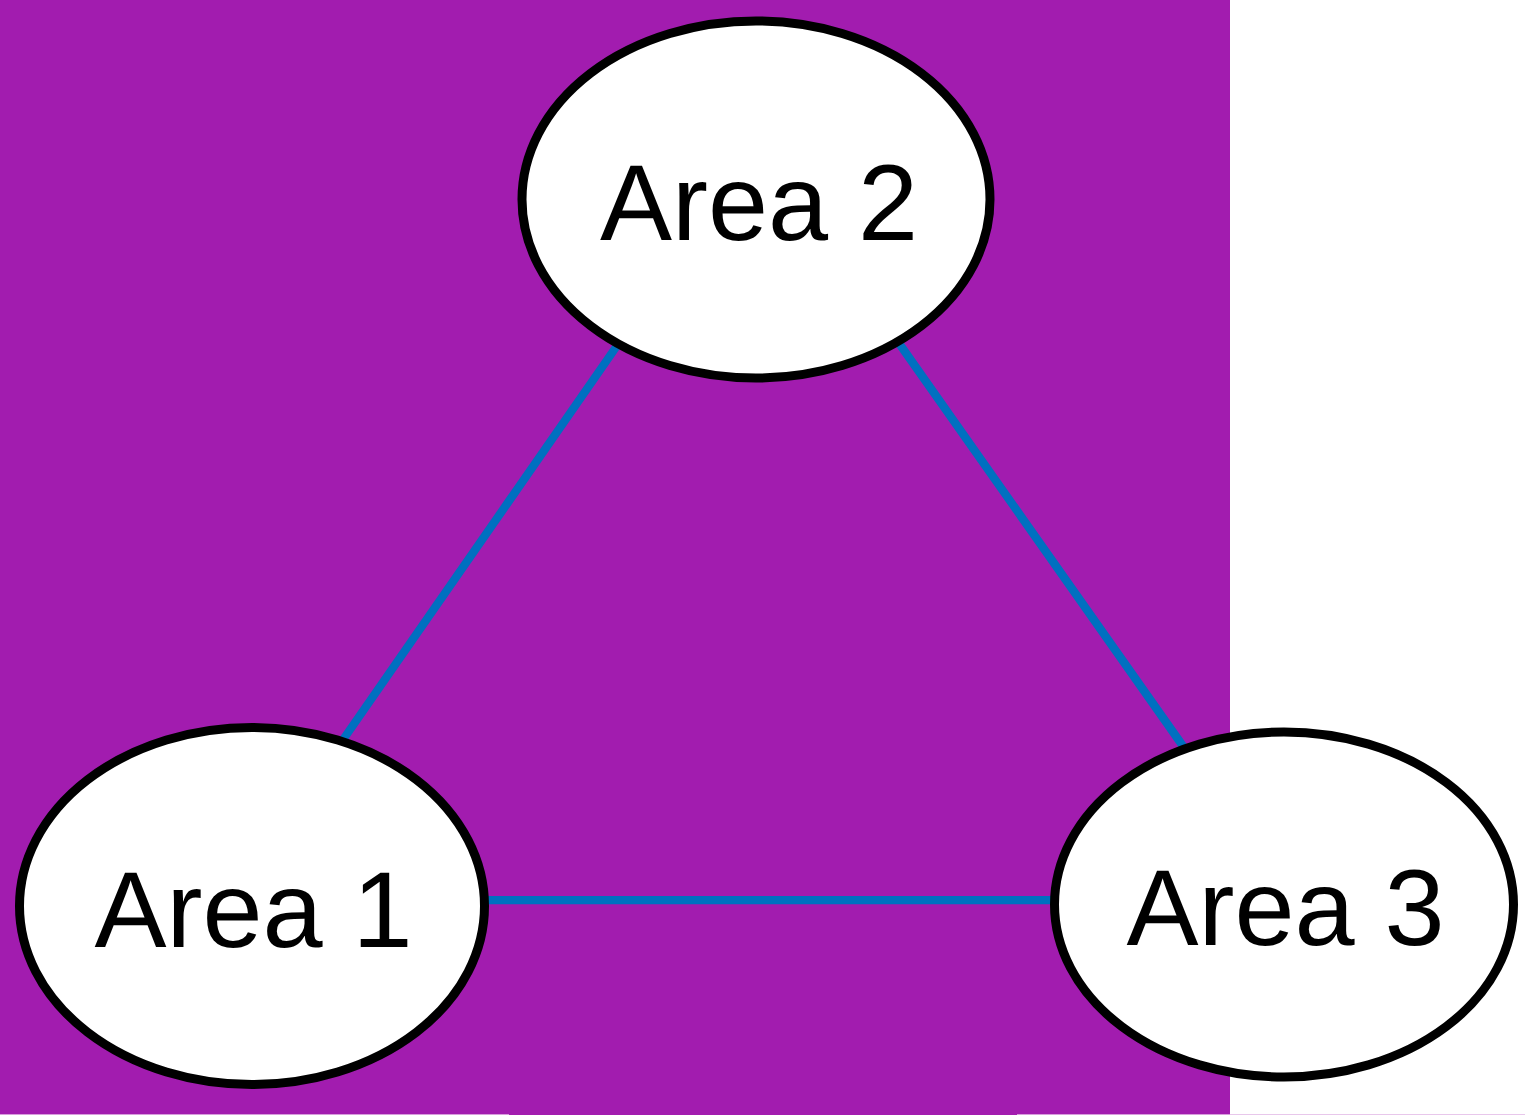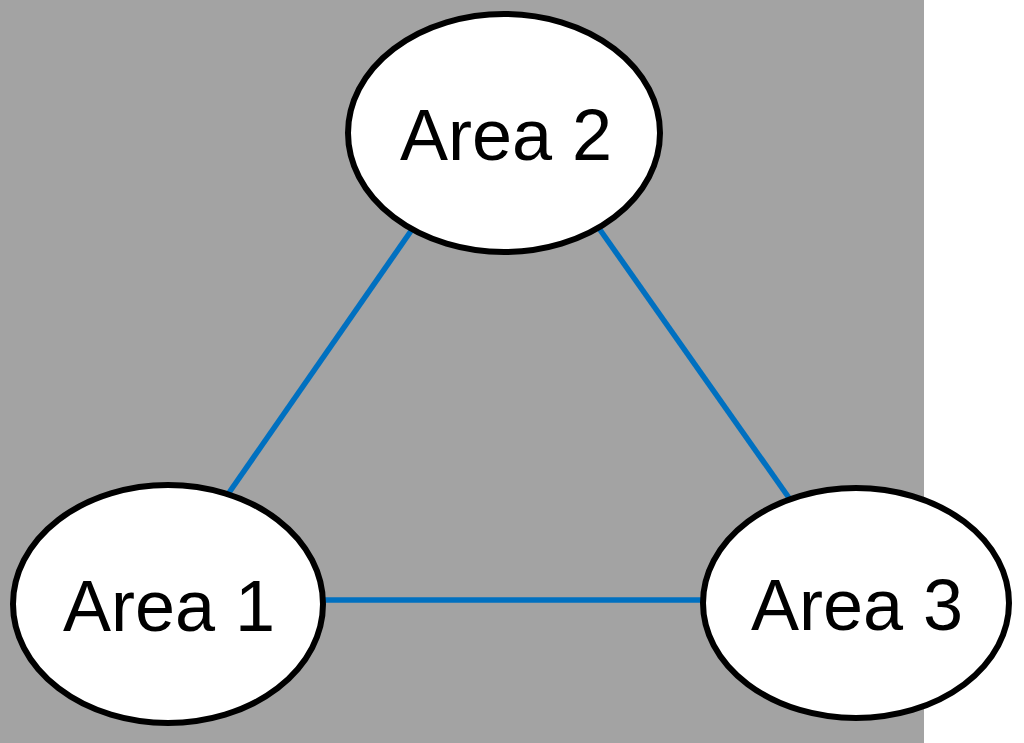--- a/index.html
+++ b/index.html
@@ -5,23 +5,23 @@
   html, body {
     margin: 0;
     padding: 0;
     background: #ffffff;
     width: 1024px;
     height: 743px;
     overflow: hidden;
   }
   .canvas-wrap {
     position: relative;
-    width: 924px;
+    width: 820px;
     height: 743px;
-    background: #a3a3a3;
+    background: #a21caf;
   }
   svg.diagram {
     display: block;
     width: 1024px;
     height: 743px;
   }
   .edge {
     stroke-width: 5.5;
     stroke-linecap: butt;
     fill: none;

